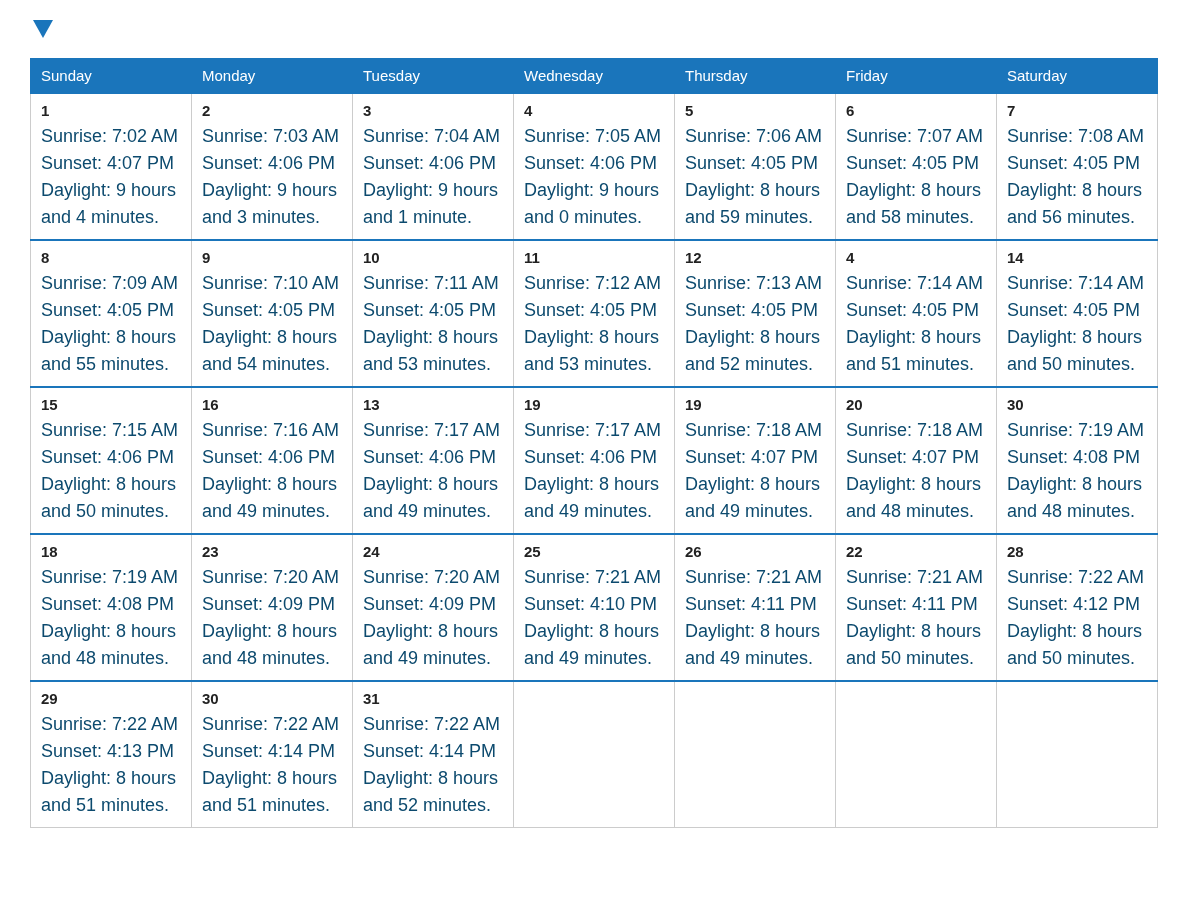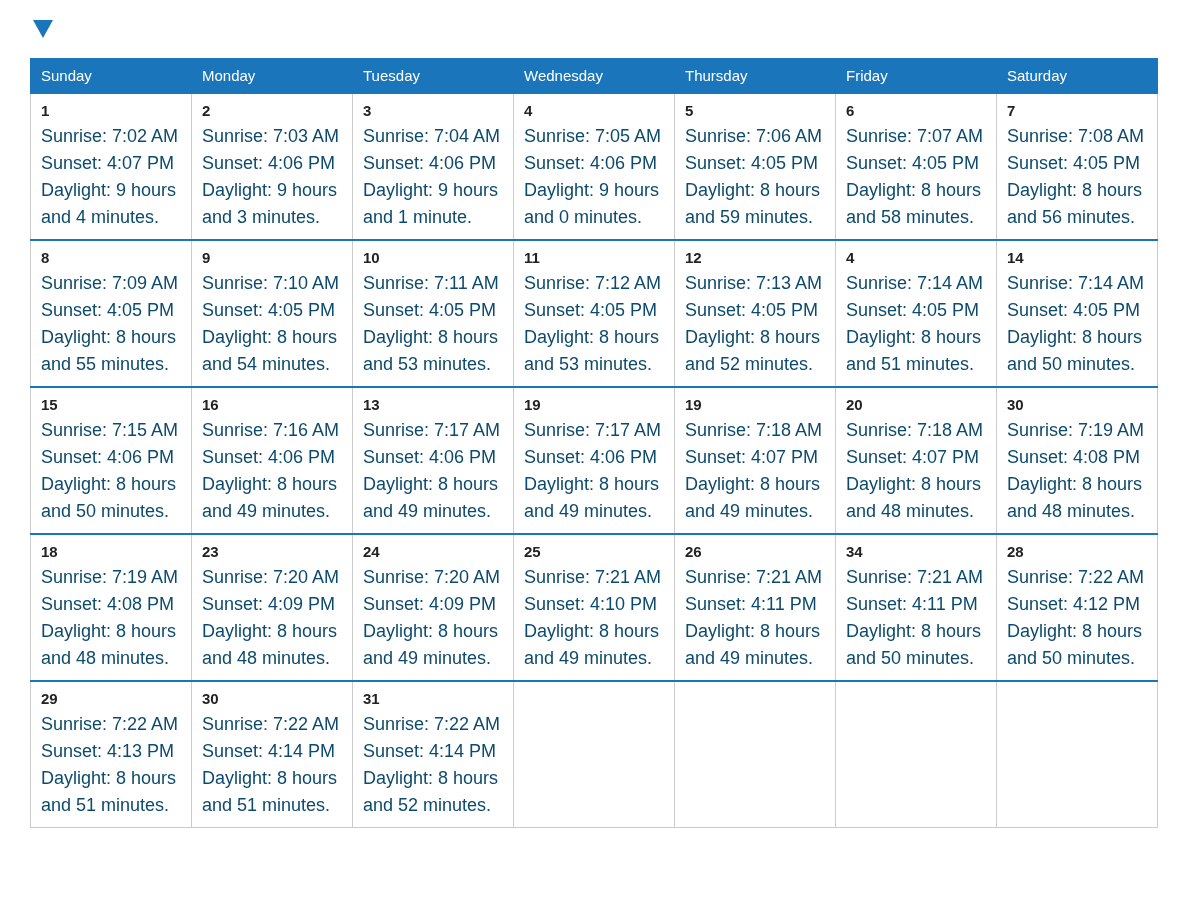--- a/index.html
+++ b/index.html
@@ -249,21 +249,21 @@
         </td>
         <td>
           <div class="day-number">25</div>
           <div class="day-info">Sunrise: 7:21 AM<br>Sunset: 4:10 PM<br>Daylight: 8 hours and 49 minutes.</div>
         </td>
         <td>
           <div class="day-number">26</div>
           <div class="day-info">Sunrise: 7:21 AM<br>Sunset: 4:11 PM<br>Daylight: 8 hours and 49 minutes.</div>
         </td>
         <td>
-          <div class="day-number">34</div>
+          <div class="day-number">22</div>
           <div class="day-info">Sunrise: 7:21 AM<br>Sunset: 4:11 PM<br>Daylight: 8 hours and 50 minutes.</div>
         </td>
         <td>
           <div class="day-number">28</div>
           <div class="day-info">Sunrise: 7:22 AM<br>Sunset: 4:12 PM<br>Daylight: 8 hours and 50 minutes.</div>
         </td>
       </tr>
       <tr>
         <td>
           <div class="day-number">29</div>

